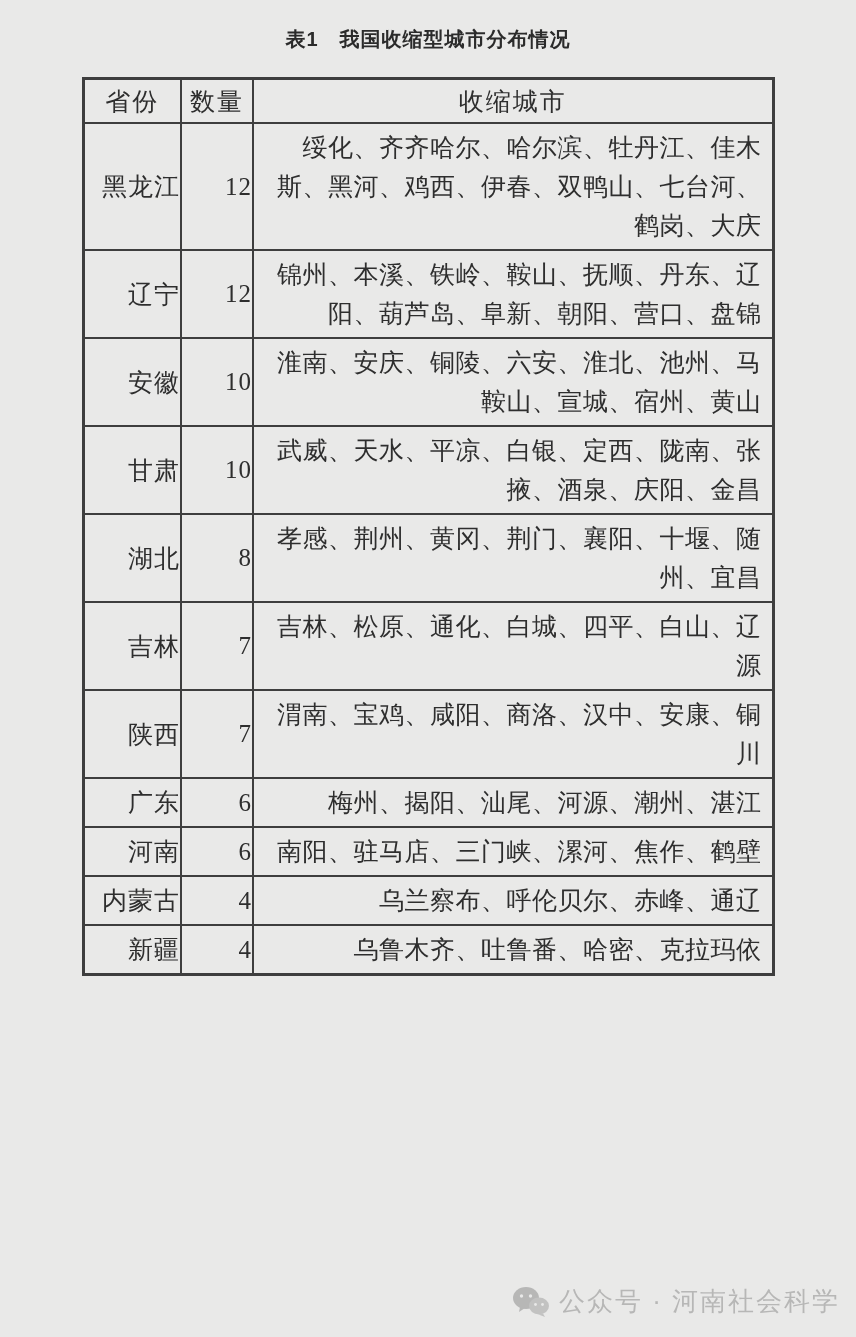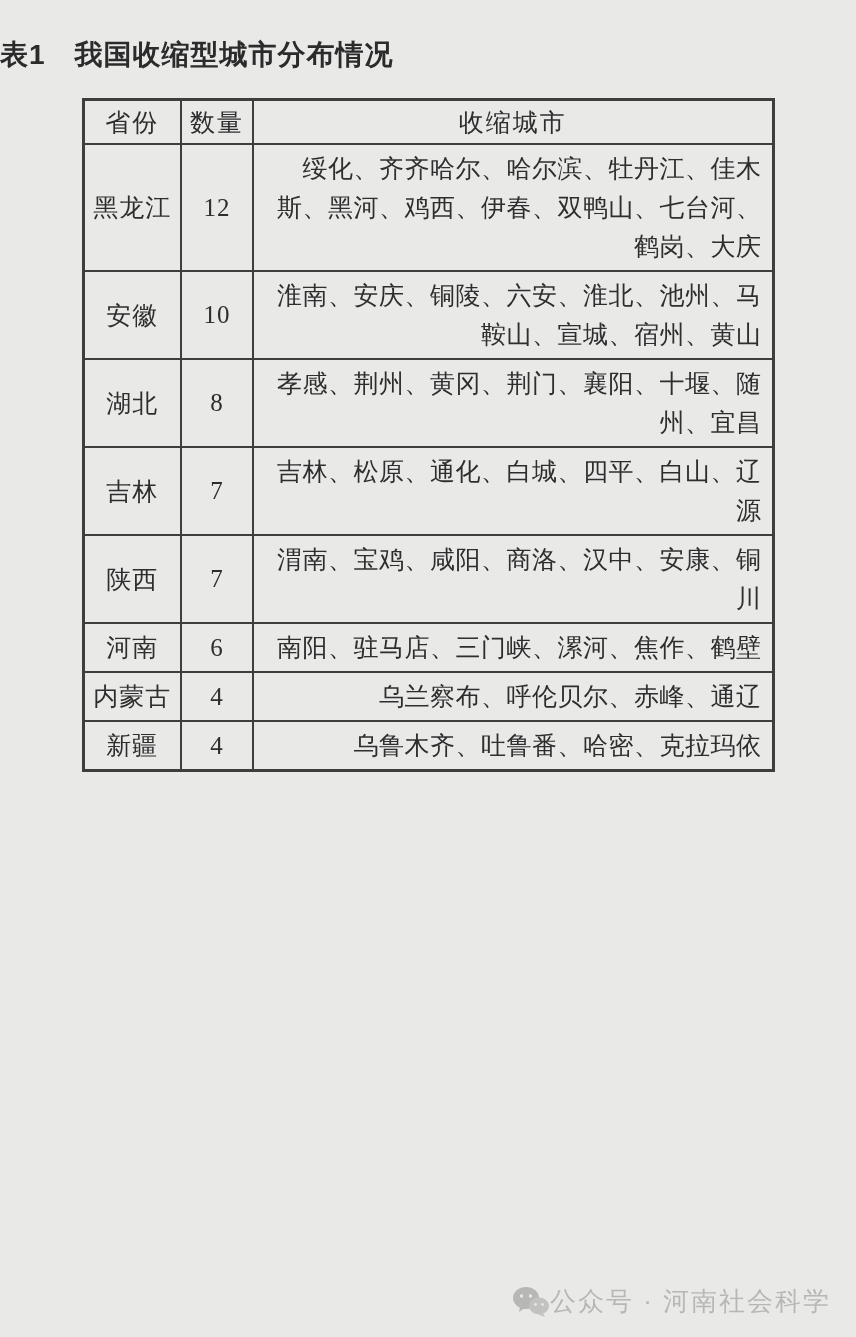--- a/index.html
+++ b/index.html
@@ -10,24 +10,25 @@
   .page {
     position: relative;
     width: 856px;
     height: 1337px;
     background: #e9e9e8;
     overflow: hidden;
     font-family: "Liberation Serif", "DejaVu Serif", serif;
     color: #2e2e2e;
   }
   .title {
-    padding-top: 36px;
+    padding-top: 26px;
+    text-align: center;
     font-family: "Liberation Sans", "DejaVu Sans", sans-serif;
     font-weight: 700;
-    font-size: 28px;
+    font-size: 20px;
     letter-spacing: 1px;
     color: #2b2b2b;
   }
   table.dist-table {
     border-collapse: collapse;
     table-layout: fixed;
     width: 690px;
     margin: 24px auto 0 auto;
     border: 3px solid #3e3e3e;
     background: transparent;
@@ -42,36 +43,37 @@
     color: #2e2e2e;
     margin-left: 29px;
   }
   .dist-table th {
     font-weight: 400;
     text-align: center;
     height: 40px;
     letter-spacing: 2px;
   }
   td.td-province, td.td-count {
-    text-align: center;
+    text-align: right;
     padding: 6px 0;
     letter-spacing: 1px;
   }
   td.td-cities {
     text-align: right;
     padding: 4px 10px 4px 12px;
     line-height: 1.56;
     letter-spacing: 0.5px;
   }
   .watermark {
     position: absolute;
     left: 512px;
     top: 1284px;
     display: flex;
     align-items: center;
+    gap: 9px;
     color: #8f8f8f;
     opacity: 0.55;
     font-family: "Liberation Sans", "DejaVu Sans", sans-serif;
     font-size: 26px;
     letter-spacing: 2px;
     white-space: nowrap;
     pointer-events: none;
   }
   .wm-icon { display: inline-block; width: 38px; height: 32px; }
 </style>
@@ -95,38 +97,53 @@
         <th>收缩城市</th>
       </tr>
     </thead>
     <tbody id="table-body">
         <tr>
           <td class="td-province">黑龙江</td>
           <td class="td-count">12</td>
           <td class="td-cities">绥化、齐齐哈尔、哈尔滨、牡丹江、佳木斯、黑河、鸡西、伊春、双鸭山、七台河、鹤岗、大庆</td>
         </tr>
         <tr>
+          <td class="td-province">辽宁</td>
+          <td class="td-count">12</td>
+          <td class="td-cities">锦州、本溪、铁岭、鞍山、抚顺、丹东、辽阳、葫芦岛、阜新、朝阳、营口、盘锦</td>
+        </tr>
+        <tr>
           <td class="td-province">安徽</td>
           <td class="td-count">10</td>
           <td class="td-cities">淮南、安庆、铜陵、六安、淮北、池州、马鞍山、宣城、宿州、黄山</td>
+        </tr>
+        <tr>
+          <td class="td-province">甘肃</td>
+          <td class="td-count">10</td>
+          <td class="td-cities">武威、天水、平凉、白银、定西、陇南、张掖、酒泉、庆阳、金昌</td>
         </tr>
         <tr>
           <td class="td-province">湖北</td>
           <td class="td-count">8</td>
           <td class="td-cities">孝感、荆州、黄冈、荆门、襄阳、十堰、随州、宜昌</td>
         </tr>
         <tr>
           <td class="td-province">吉林</td>
           <td class="td-count">7</td>
           <td class="td-cities">吉林、松原、通化、白城、四平、白山、辽源</td>
         </tr>
         <tr>
           <td class="td-province">陕西</td>
           <td class="td-count">7</td>
           <td class="td-cities">渭南、宝鸡、咸阳、商洛、汉中、安康、铜川</td>
+        </tr>
+        <tr>
+          <td class="td-province">广东</td>
+          <td class="td-count">6</td>
+          <td class="td-cities">梅州、揭阳、汕尾、河源、潮州、湛江</td>
         </tr>
         <tr>
           <td class="td-province">河南</td>
           <td class="td-count">6</td>
           <td class="td-cities">南阳、驻马店、三门峡、漯河、焦作、鹤壁</td>
         </tr>
         <tr>
           <td class="td-province">内蒙古</td>
           <td class="td-count">4</td>
           <td class="td-cities">乌兰察布、呼伦贝尔、赤峰、通辽</td>

